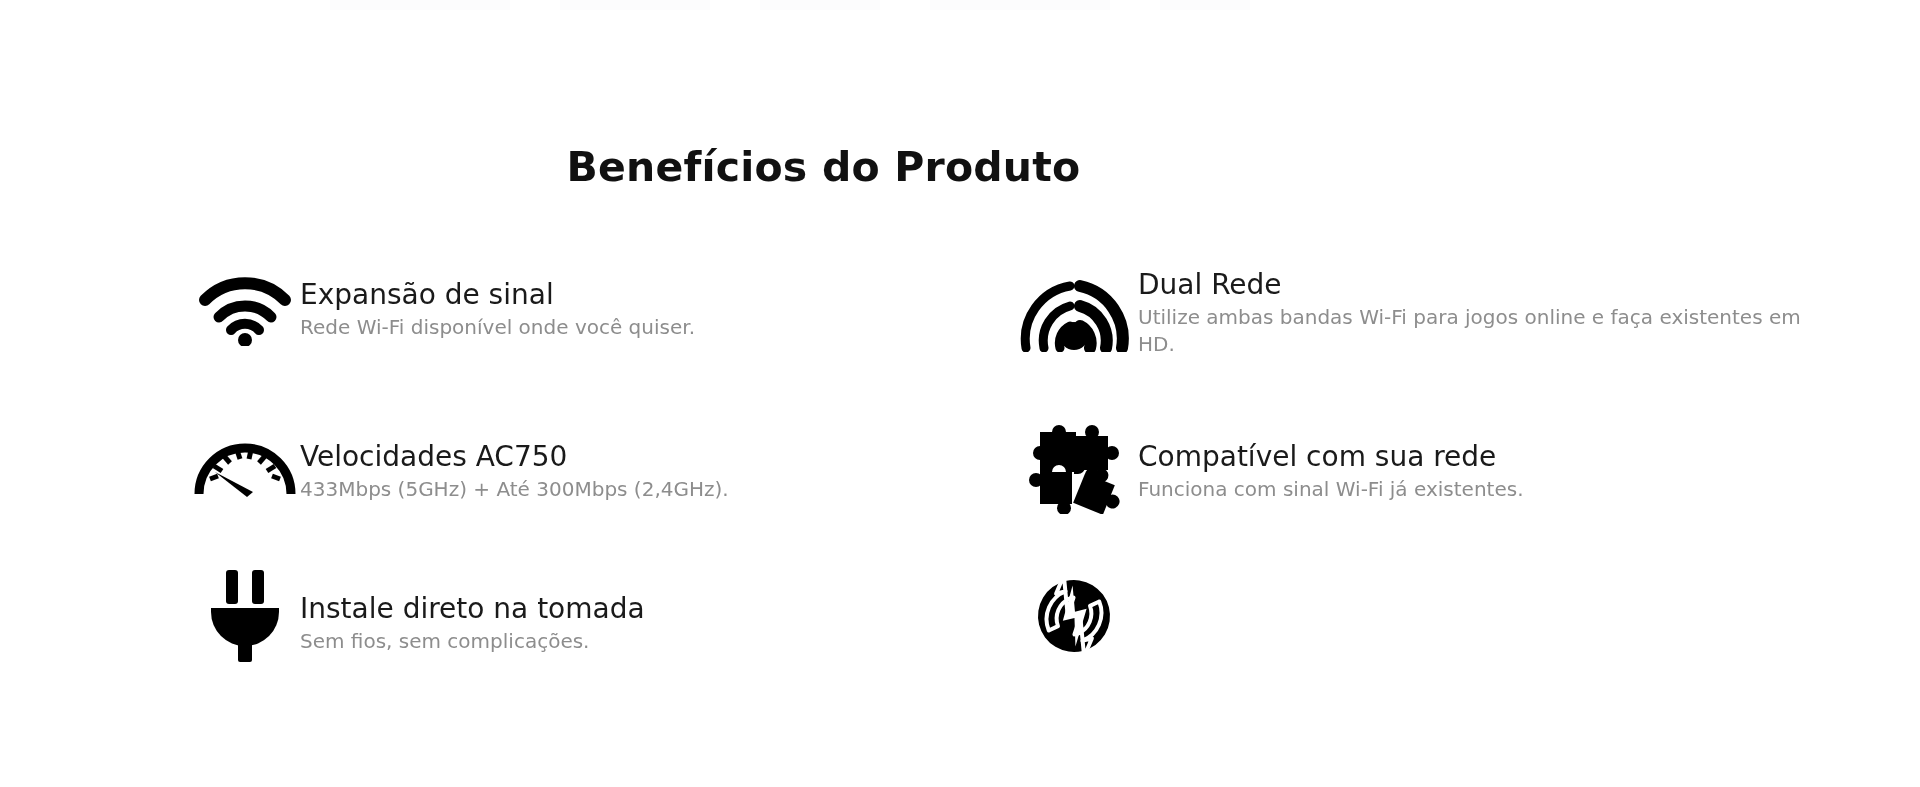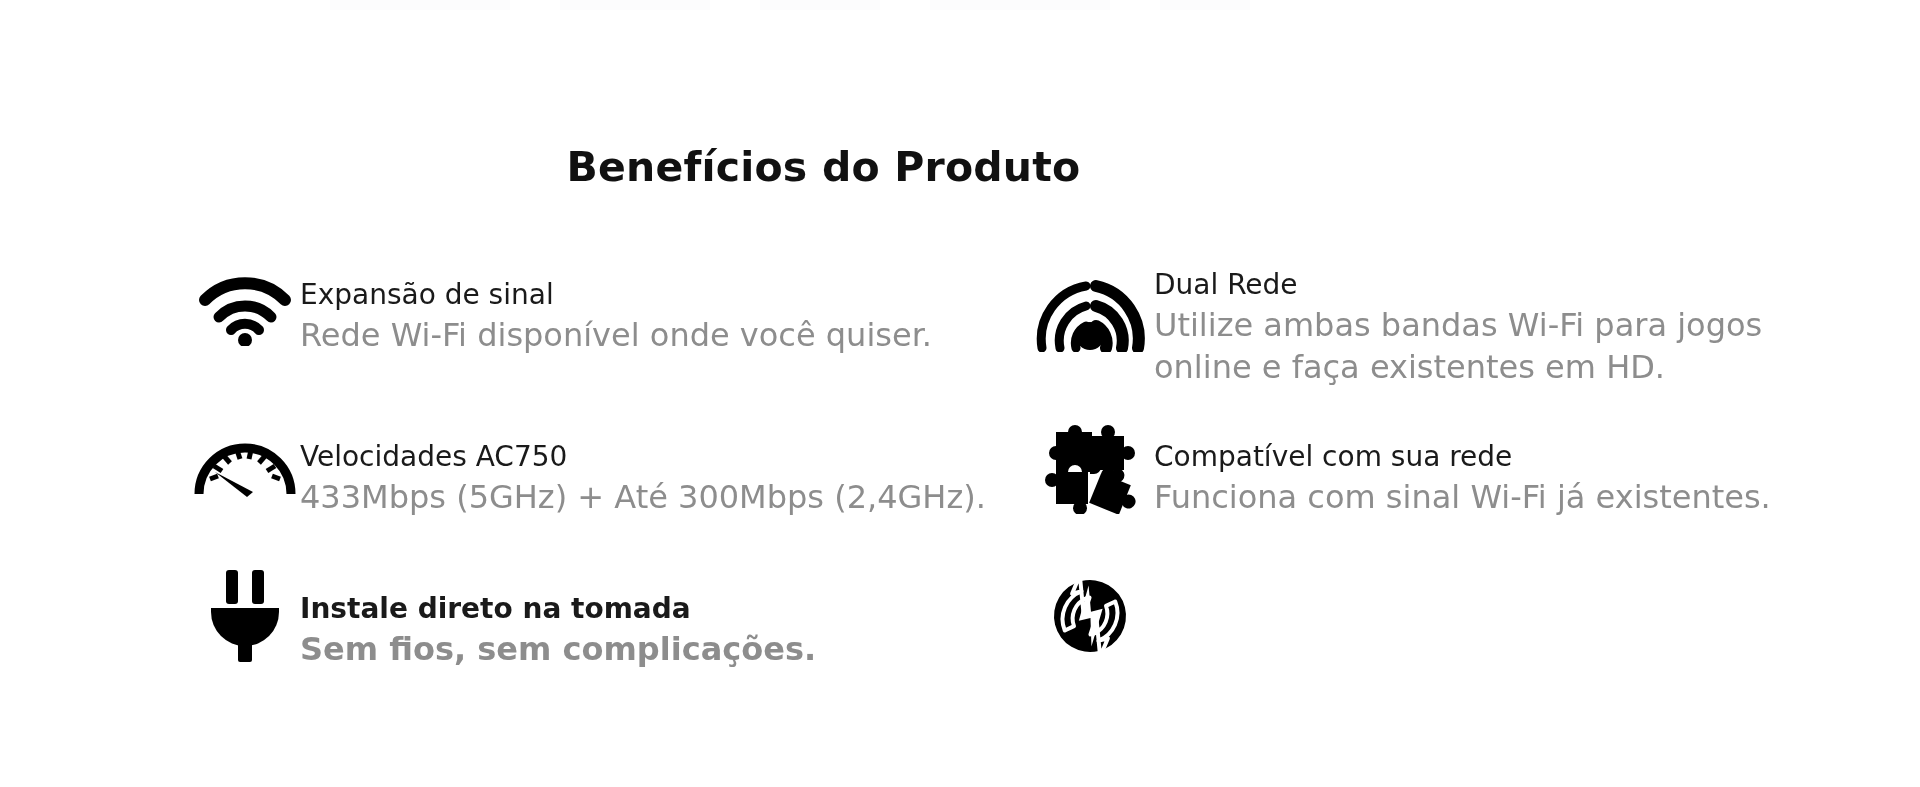--- a/index.html
+++ b/index.html
@@ -53,21 +53,21 @@
   }
 
   .features-grid {
     position: absolute;
     top: 268px;
     left: 0;
     width: 1920px;
     display: grid;
     grid-template-columns: 820px 900px;
     grid-auto-rows: 150px;
-    column-gap: 16px;
+    column-gap: 0px;
     padding-left: 190px;
     box-sizing: border-box;
   }
 
   .feature {
     display: flex;
     align-items: flex-start;
   }
 
   .feature-icon {
@@ -89,42 +89,42 @@
   }
 
   .feature-title {
     font-size: 28px;
     color: #1a1a1a;
     line-height: 1.22;
     white-space: nowrap;
   }
 
   .feature-desc {
-    font-size: 32px;
+    font-size: 20px;
     color: #8d8d8d;
     line-height: 1.32;
     margin-top: 2px;
     max-width: 690px;
   }
 
   
   .col-left .feature-icon  { width: 110px; }
   .col-right .feature-icon { width: 128px; }
 
   .row1.col-left  .feature-icon { padding-top: 6px; }
   .row1.col-right .feature-icon { padding-top: 4px; }
   .row2.col-left  .feature-icon { padding-top: 0px; }
   .row2.col-right .feature-icon { padding-top: 0px; }
   .row3.col-left  .feature-icon { padding-top: 0px; }
   .row3.col-right .feature-icon { padding-top: 0px; }
 
   .row1.col-left  .feature-text { padding-top: 10px; }
   .row1.col-right .feature-text { padding-top: 0px; }
   .row2 .feature-text { padding-top: 22px; }
-  .row3 .feature-text { padding-top: 24px; font-weight: bold; }
+  .row3 .feature-text { padding-top: 24px; }
 </style>
 </head>
 <body>
 
 <div class="page">
 
   <div class="top-artifacts">
     <i style="left:330px;width:180px;"></i>
     <i style="left:560px;width:150px;"></i>
     <i style="left:760px;width:120px;"></i>

